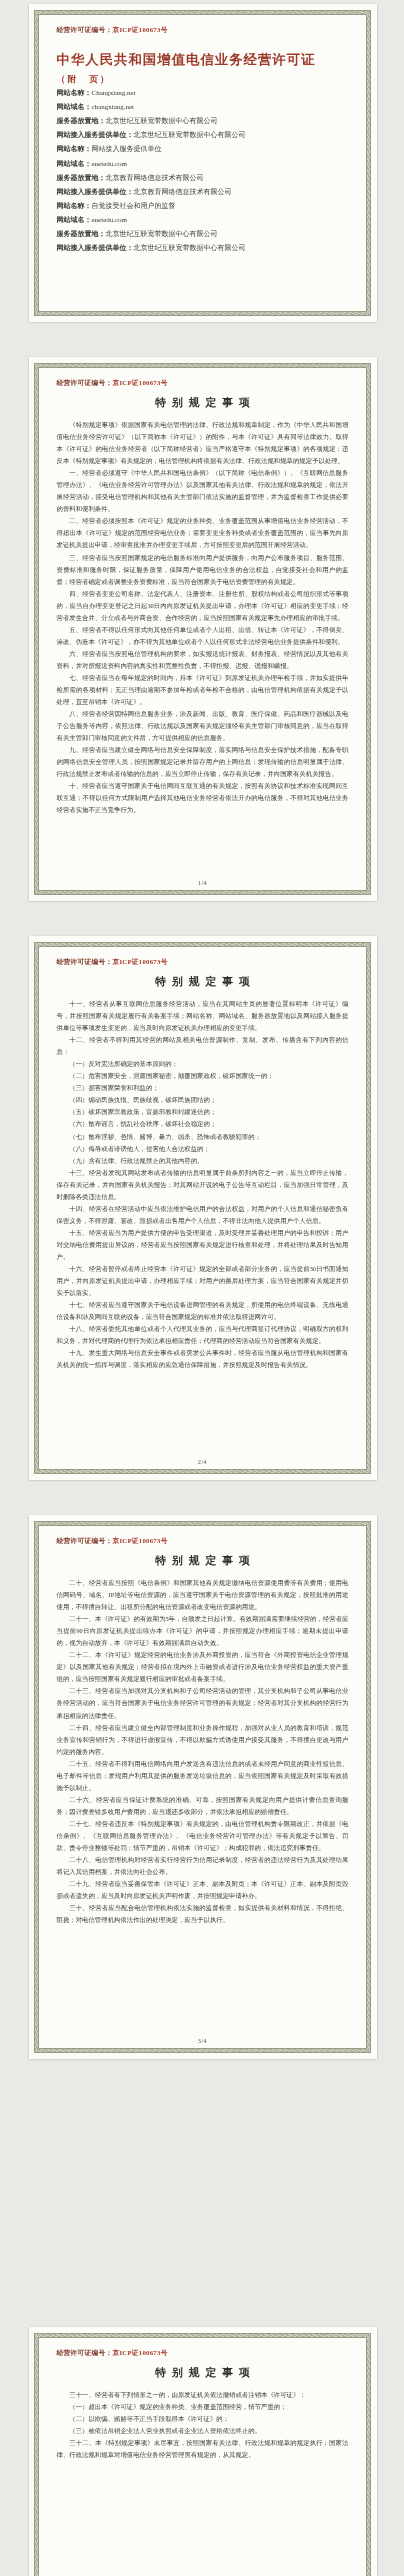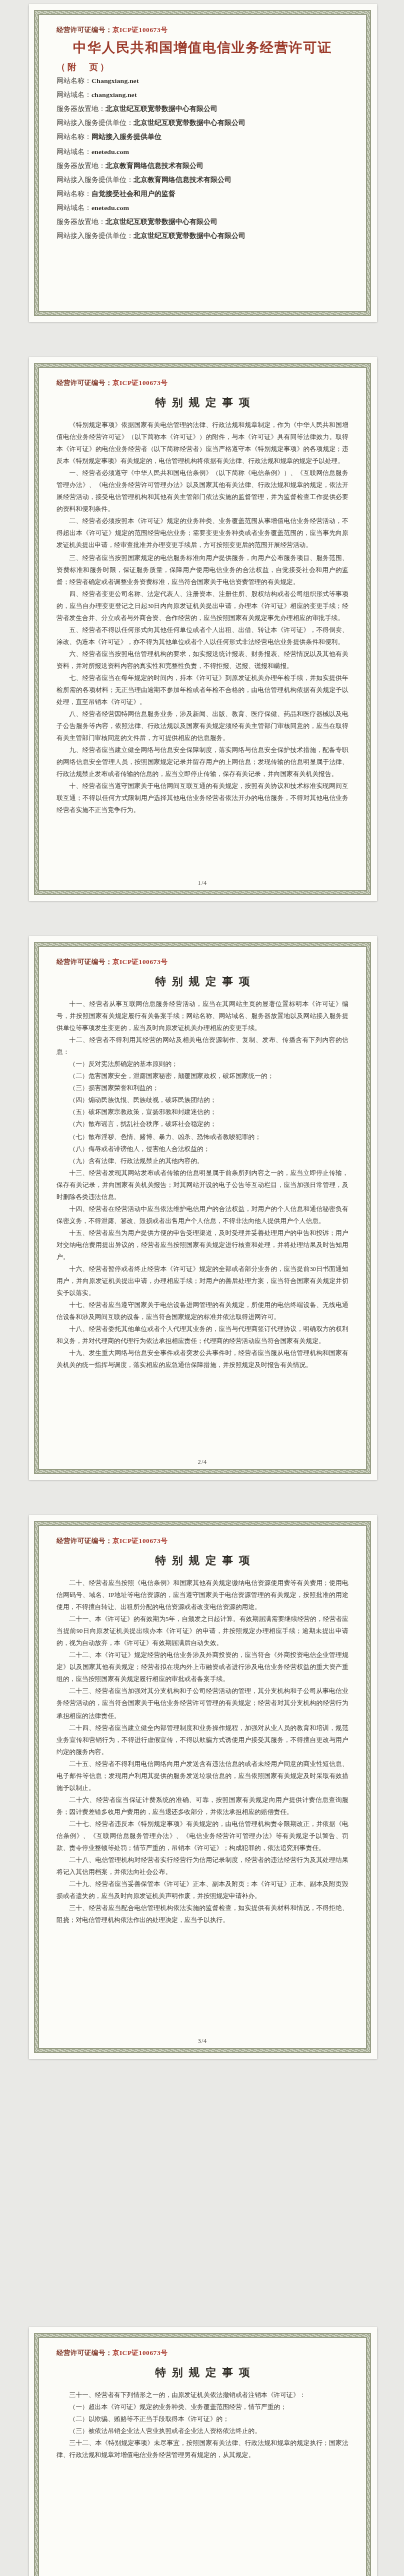--- a/index.html
+++ b/index.html
@@ -49,22 +49,21 @@
   }
   .cert-header{
     font-size:6.7px;
     font-weight:bold;
     letter-spacing:0.3px;
   }
   .cert-header .hl{color:#7e3526;}
   .cert-header .hn{color:var(--number-red);}
   
   .cover-title{
-    margin:4px 0 0 0;
-    text-align:center;
+    margin:16px 0 0 0;
     font-size:13.4px;
     font-weight:bold;
     letter-spacing:1px;
     color:var(--accent-red);
   }
   .cover-subtitle{
     margin-top:5.2px;
     font-size:8.8px;
     font-weight:bold;
     letter-spacing:2.1px;
@@ -75,22 +74,22 @@
     text-indent:2em;
     font-size:7px;
     font-weight:600;
     line-height:1.95;
     text-align:justify;
   }
   .site-row{
     font-size:7px;
     line-height:2.02;
   }
-  .site-row .lbl{font-weight:normal;}
-  .site-row .val{font-weight:700;}
+  .site-row .lbl{font-weight:bold;}
+  .site-row .val{font-weight:400;}
   
   .prov-title{
     margin:8.2px 0 9.3px 0;
     text-align:center;
     font-size:10.8px;
     font-weight:bold;
     letter-spacing:.55em;
     text-indent:.55em;
     color:#35322c;
   }

